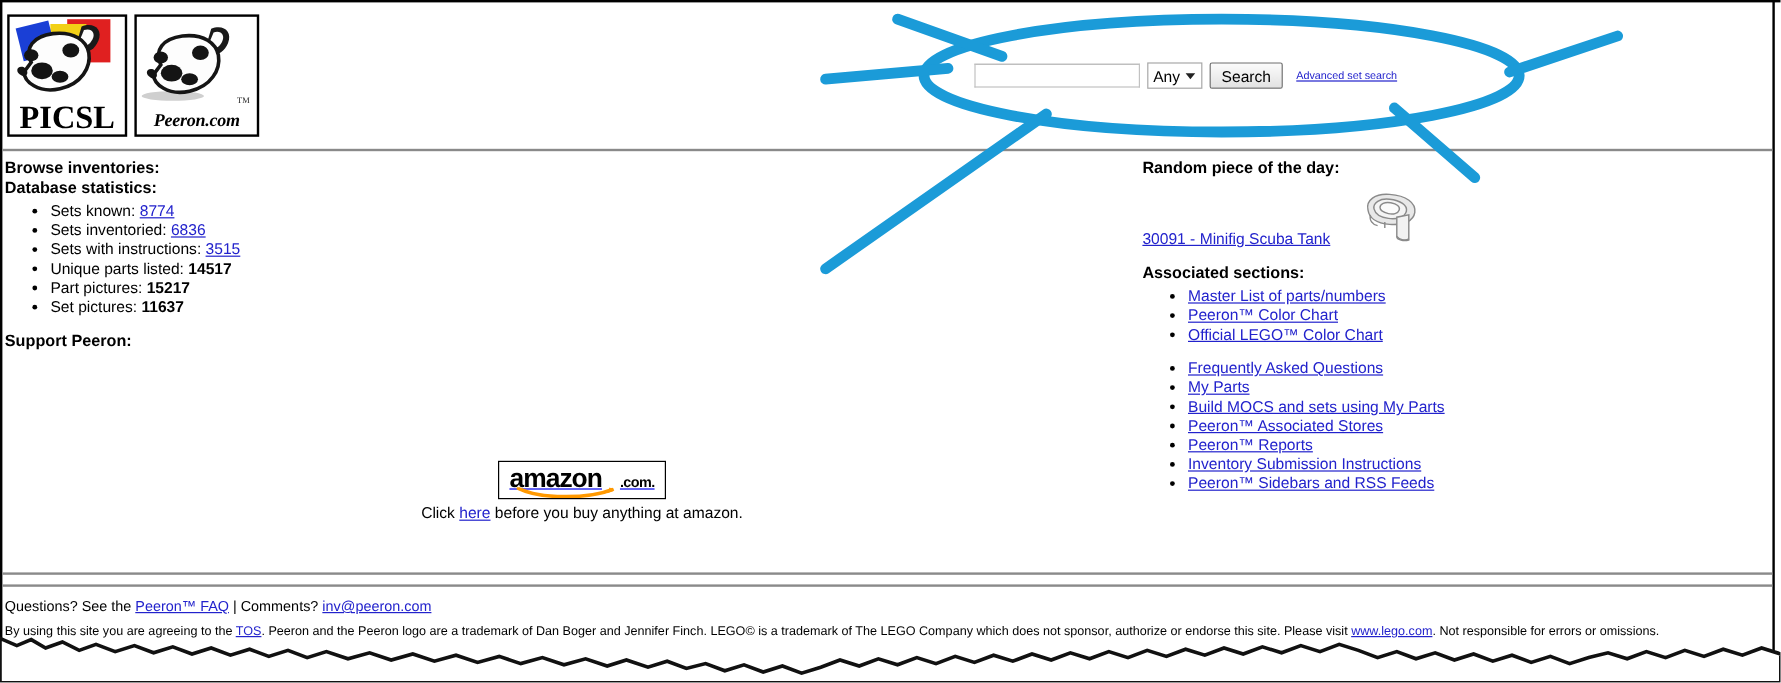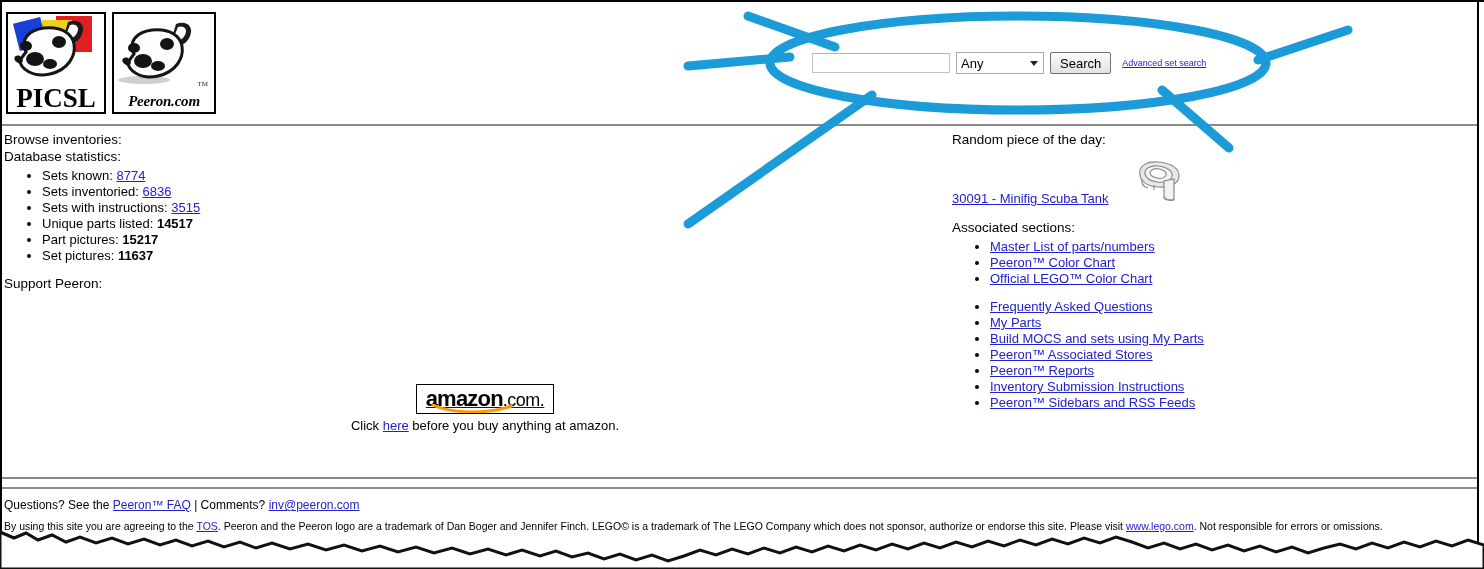--- a/index.html
+++ b/index.html
@@ -98,21 +98,21 @@
     box-sizing: border-box;
     border: 1px solid #c2c2c2;
     border-top-color: #b0b0b0;
     background: #ffffff;
     font-family: "Liberation Sans", sans-serif;
     font-size: 12px;
     padding: 1px 3px;
     outline: none;
   }
   .search-select {
-    width: 88px;
+    width: 46px;
     height: 22px;
     box-sizing: border-box;
     border: 1px solid #a8a8a8;
     background: #ffffff;
     font-family: "Liberation Sans", sans-serif;
     font-size: 13px;
     padding: 1px 2px;
     position: relative;
     display: flex;
     align-items: center;
@@ -163,21 +163,21 @@
     left: 4px; top: 132px;
     width: 620px;
   }
   .col-right {
     position: absolute;
     left: 952px; top: 132px;
     width: 500px;
   }
   h3.sec {
     font-size: 13.5px;
-    font-weight: normal;
+    font-weight: bold;
     margin: 0 0 2px 0;
     font-family: "Liberation Sans", sans-serif;
   }
   ul.list {
     margin: 4px 0 12px 0;
     padding-left: 38px;
     list-style: disc;
   }
   ul.list li {
     font-size: 13px;
@@ -206,23 +206,24 @@
   }
   .amazon-word {
     font-family: "Liberation Sans", sans-serif;
     font-size: 22px;
     font-weight: bold;
     letter-spacing: -0.8px;
     line-height: 22px;
     color: #000;
   }
   .amazon-word .dotcom {
-    font-weight: normal;
-    font-size: 18px;
+    font-weight: bold;
+    font-size: 12px;
     letter-spacing: -0.5px;
+    padding-left: 15px;
   }
   .amazon-smile {
     position: absolute;
     left: 14px;
     bottom: 0px;
     width: 84px;
     height: 9px;
     overflow: hidden;
   }
   .amazon-caption {

